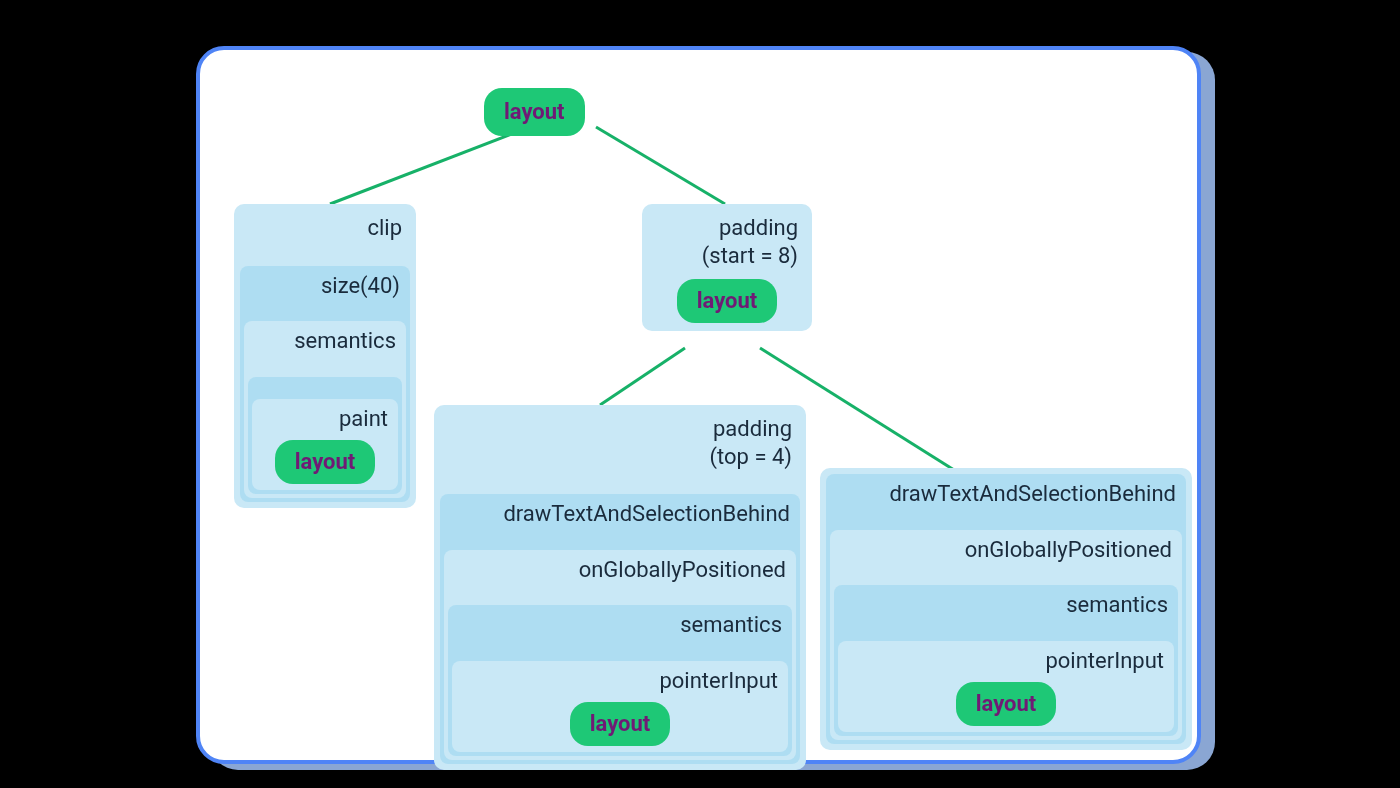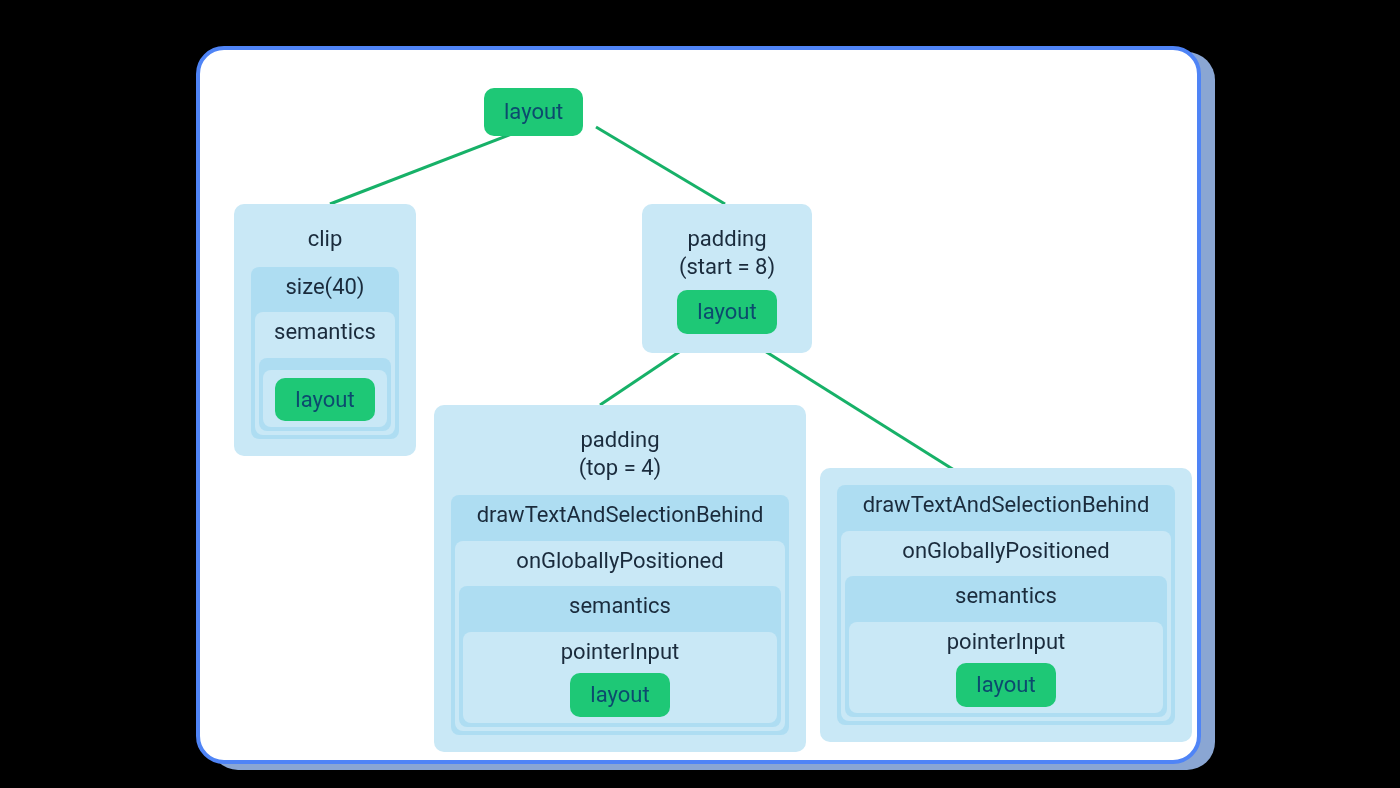--- a/index.html
+++ b/index.html
@@ -43,37 +43,38 @@
   .node {
     position: absolute;
     border-radius: 10px;
     text-align: center;
     font-size: 22px;
     color: #1a2b3c;
     line-height: 1.25;
   }
   .green {
     background: #1ec876;
-    color: #0c4a6e;
-    font-weight: 400;
+    color: #701a75;
+    font-weight: 700;
     padding: 10px 20px;
-    border-radius: 10px;
+    border-radius: 18px;
   }
   .box {
     background: #c9e8f6;
-    padding: 17px;
+    padding: 6px;
+    text-align: right;
   }
   .box > .label {
     padding: 4px 8px 6px 8px;
   }
   .box .inner {
     background: #aeddf2;
     border-radius: 8px;
     padding: 4px;
-    margin-top: 8px;
+    margin-top: 18px;
   }
   .box .inner.light {
     background: #c9e8f6;
   }
   .box .inner > .label {
     padding: 2px 6px 4px 6px;
   }
   .box .green {
     display: block;
     margin: 4px auto 2px auto;
@@ -101,20 +102,21 @@
   </div>
 
   <div class="node box" style="top:154px; left:34px; width:182px;">
     <div class="label">clip</div>
     <div class="inner">
       <div class="label">size(40)</div>
       <div class="inner light">
         <div class="label">semantics</div>
         <div class="inner">
           <div class="inner light">
+            <div class="label">paint</div>
             <span class="green">layout</span>
           </div>
         </div>
       </div>
     </div>
   </div>
 
   <div class="node box" style="top:154px; left:442px; width:170px;">
     <div class="label multiline">padding
 (start = 8)</div>

